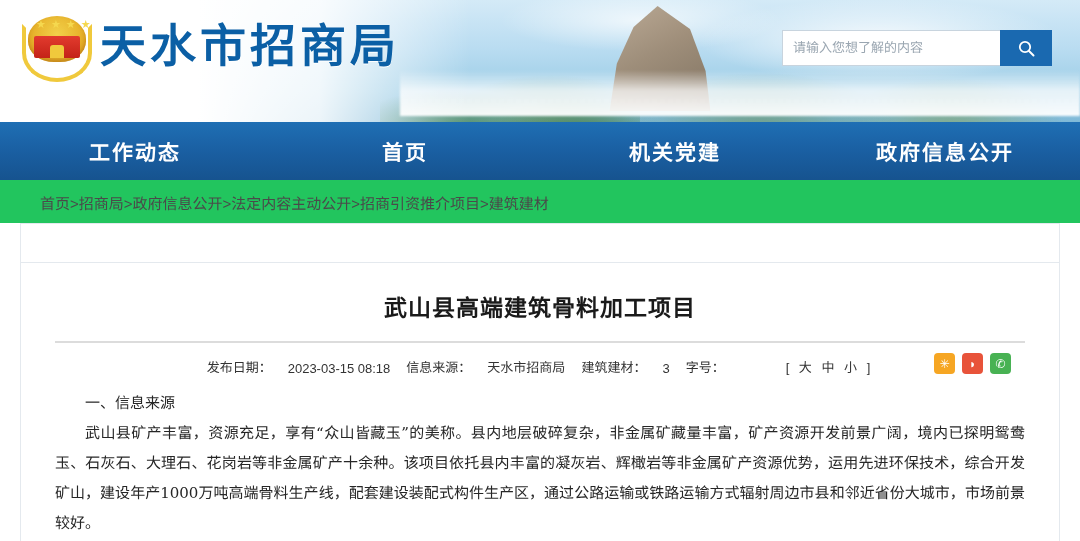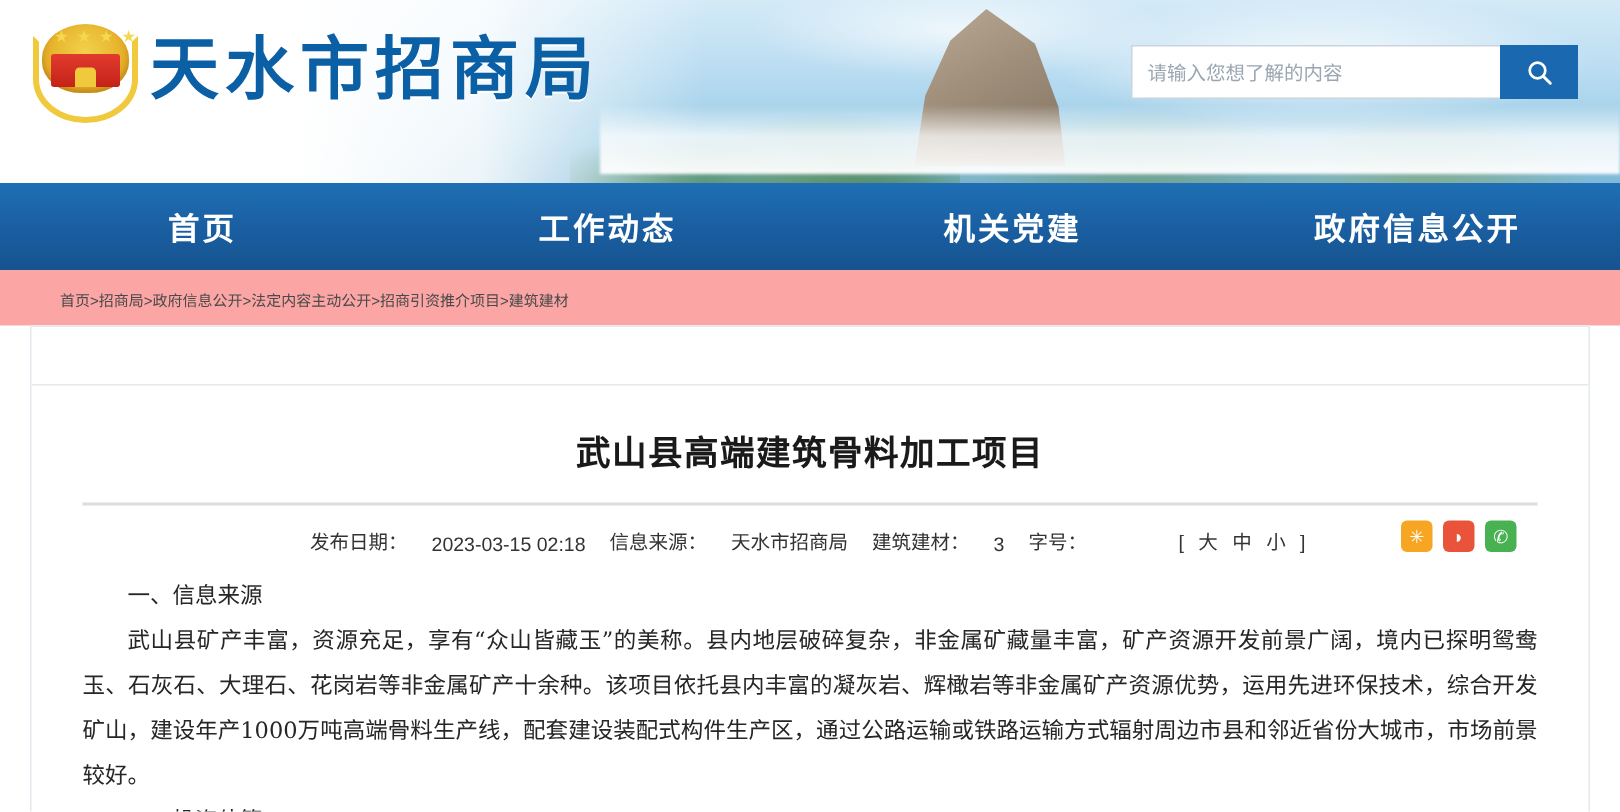--- a/index.html
+++ b/index.html
@@ -134,31 +134,31 @@
   }
 
   .search-box {
     position: absolute;
     right: 28px; top: 30px;
     display: flex;
     align-items: stretch;
     height: 36px;
   }
   .search-input {
-    width: 246px;
+    width: 218px;
     height: 36px;
     box-sizing: border-box;
     border: 1px solid #c8d4de;
     border-right: none;
     background: #ffffff;
     padding: 0 10px;
     font-size: 13px;
     color: #333;
     outline: none;
-    font-family: Liberation Sans, sans-serif;
+    font-family: Liberation Mono, monospace;
   }
   .search-input::placeholder { color: #9aa6b1; }
   .search-btn {
     width: 52px;
     height: 36px;
     border: none;
     background: #1a69b0;
     cursor: pointer;
     display: flex;
     align-items: center;
@@ -183,23 +183,23 @@
     letter-spacing: 2px;
     cursor: pointer;
     font-family: "DejaVu Serif", "Liberation Serif", serif;
   }
 
   
   .breadcrumb {
     width: 1080px;
     box-sizing: border-box;
     padding: 12px 40px 10px 40px;
-    font-size: 10px;
+    font-size: 15px;
     color: #4a4a4a;
-    background: #fca5a5;
+    background: #22c55e;
   }
 
   
   .content-wrap {
     width: 1040px;
     margin: 0 auto;
     background: #ffffff;
     border: 1px solid #e4e9ee;
     border-bottom: none;
     box-sizing: border-box;
@@ -299,39 +299,39 @@
           <svg width="19" height="19" viewBox="0 0 19 19" aria-hidden="true">
             <circle cx="8" cy="8" r="5.2" fill="none" stroke="#ffffff" stroke-width="1.8"></circle>
             <line x1="12" y1="12" x2="16.5" y2="16.5" stroke="#ffffff" stroke-width="2" stroke-linecap="round"></line>
           </svg>
         </span>
       </button>
     </div>
   </div>
 
   <div class="nav">
+    <div class="nav-item">工作动态</div>
     <div class="nav-item">首页</div>
-    <div class="nav-item">工作动态</div>
     <div class="nav-item">机关党建</div>
     <div class="nav-item">政府信息公开</div>
   </div>
 
   <div class="breadcrumb">首页&gt;招商局&gt;政府信息公开&gt;法定内容主动公开&gt;招商引资推介项目&gt;建筑建材</div>
 
   <div class="content-wrap">
     <div class="card-spacer"></div>
 
     <div class="article">
       <div class="article-title">武山县高端建筑骨料加工项目</div>
 
       <div class="meta-rule"></div>
 
       <div class="meta">
         <span>发布日期：</span>
-        <span>2023-03-15 02:18</span>
+        <span>2023-03-15 08:18</span>
         <span>信息来源：</span>
         <span>天水市招商局</span>
         <span>建筑建材：</span>
         <span>3</span>
         <span>字号：</span>
         <span class="fontsize-opts">[ 大 中 小 ]</span>
 
         <span class="share">
           <span class="share-ico ico-sina">✳</span>
           <span class="share-ico ico-rss">◗</span>

